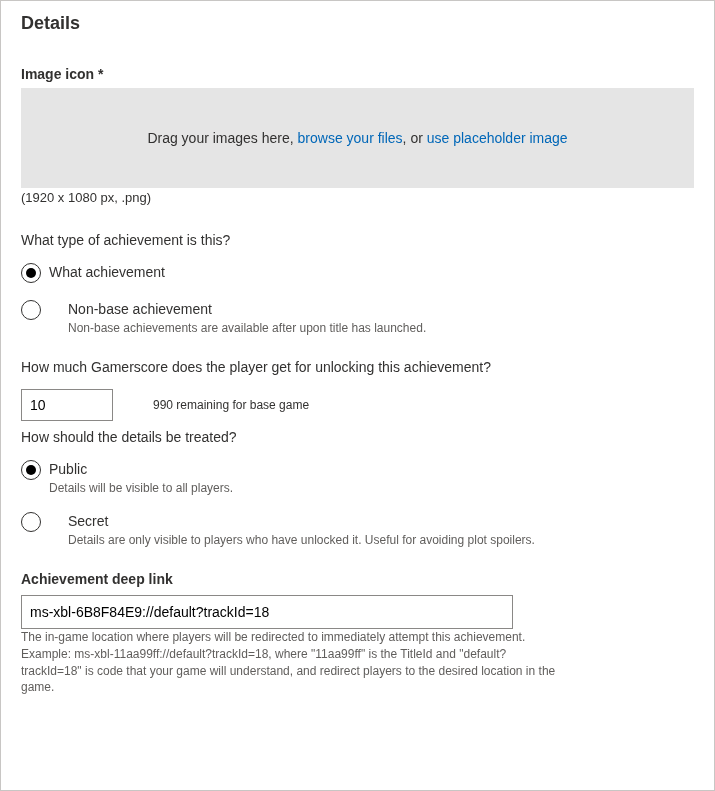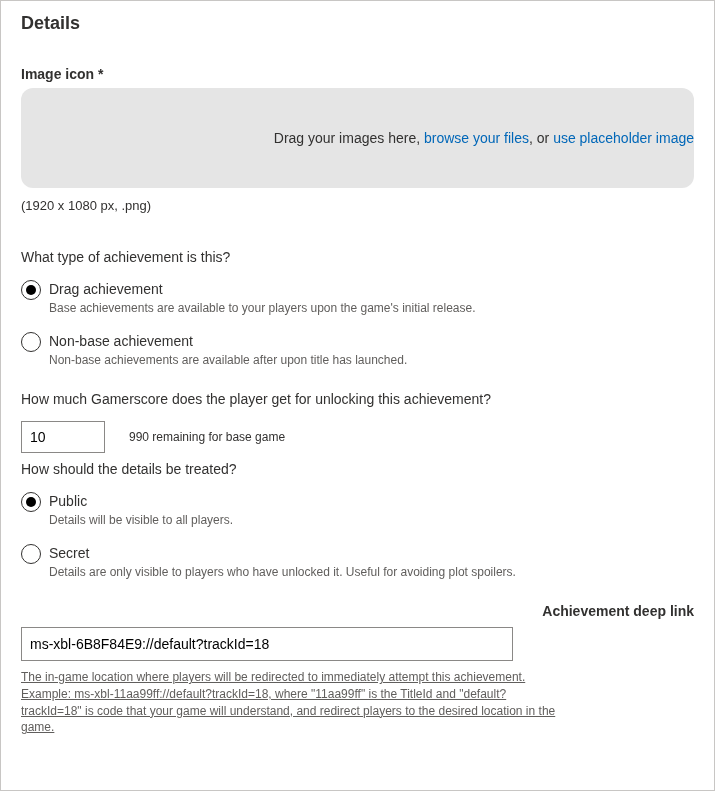--- a/index.html
+++ b/index.html
@@ -23,31 +23,30 @@
     .field-label {
       font-size: 14px;
       font-weight: 700;
       margin-bottom: 6px;
     }
     .dropzone {
       background: #e5e5e5;
       height: 100px;
       display: flex;
       align-items: center;
-      justify-content: flex-end;
+      justify-content: center;
       font-size: 14px;
       color: #323130;
-      margin-bottom: 10px;
-      border-radius: 12px;
+      margin-bottom: 2px;
     }
     .dropzone a { color: #0067b8; text-decoration: none; cursor: pointer; }
     .hint {
       font-size: 13px;
       color: #323130;
-      margin-bottom: 36px;
+      margin-bottom: 27px;
     }
     .question {
       font-size: 14px;
       margin-bottom: 14px;
     }
     .radio-item {
       display: flex;
       align-items: flex-start;
       margin-bottom: 16px;
       cursor: pointer;
@@ -81,47 +80,45 @@
       color: #605e5c;
       margin-top: 2px;
       max-width: 520px;
     }
     .score-row {
       display: flex;
       align-items: center;
       margin-bottom: 8px;
     }
     .score-input {
-      width: 84px;
+      width: 92px;
       height: 32px;
       border: 1px solid #8a8886;
       padding: 0 8px;
       font-size: 14px;
       font-family: inherit;
-      margin-right: 24px;
+      margin-right: 40px;
     }
     .score-remaining {
       font-size: 12px;
     }
-    .section-gap { margin-bottom: 24px; }
+    .section-gap { margin-bottom: 24px; gap: 19px; }
     .deeplink-input {
       width: 492px;
       height: 34px;
       border: 1px solid #8a8886;
       padding: 0 8px;
       font-size: 14px;
       font-family: inherit;
     }
     .helptext {
       font-size: 12px;
       color: #605e5c;
-      margin-top: 8px;
       max-width: 540px;
       line-height: 1.4;
-      text-decoration: underline;
     }
     .hint-small {
       font-size: 13px;
       color: #323130;
       margin-bottom: 22px;
     }
   </style>
 </head>
 <body>
 
@@ -137,22 +134,21 @@
     </div>
   </div>
   <div class="hint">(1920 x 1080 px, .png)</div>
 
   
   <div class="question">What type of achievement is this?</div>
 
   <div class="radio-item">
     <div class="radio-circle selected"></div>
     <div class="radio-content">
-      <div class="radio-label">Drag achievement</div>
-      <div class="radio-desc">Base achievements are available to your players upon the game's initial release.</div>
+      <div class="radio-label">What achievement</div>
     </div>
   </div>
 
   <div class="radio-item section-gap">
     <div class="radio-circle"></div>
     <div class="radio-content">
       <div class="radio-label">Non-base achievement</div>
       <div class="radio-desc">Non-base achievements are available after upon title has launched.</div>
     </div>
   </div>
@@ -177,17 +173,17 @@
 
   <div class="radio-item section-gap">
     <div class="radio-circle"></div>
     <div class="radio-content">
       <div class="radio-label">Secret</div>
       <div class="radio-desc">Details are only visible to players who have unlocked it. Useful for avoiding plot spoilers.</div>
     </div>
   </div>
 
   
-  <div class="field-label" style="margin-bottom:8px;text-align:right;">Achievement deep link</div>
+  <div class="field-label" style="margin-bottom:8px;">Achievement deep link</div>
   <input class="deeplink-input" type="text" value="ms-xbl-6B8F84E9://default?trackId=18" style="">
   <div class="helptext">The in-game location where players will be redirected to immediately attempt this achievement. Example: ms-xbl-11aa99ff://default?trackId=18, where "11aa99ff" is the TitleId and "default?trackId=18" is code that your game will understand, and redirect players to the desired location in the game.</div>
 
 </div>
 
 </body></html>

